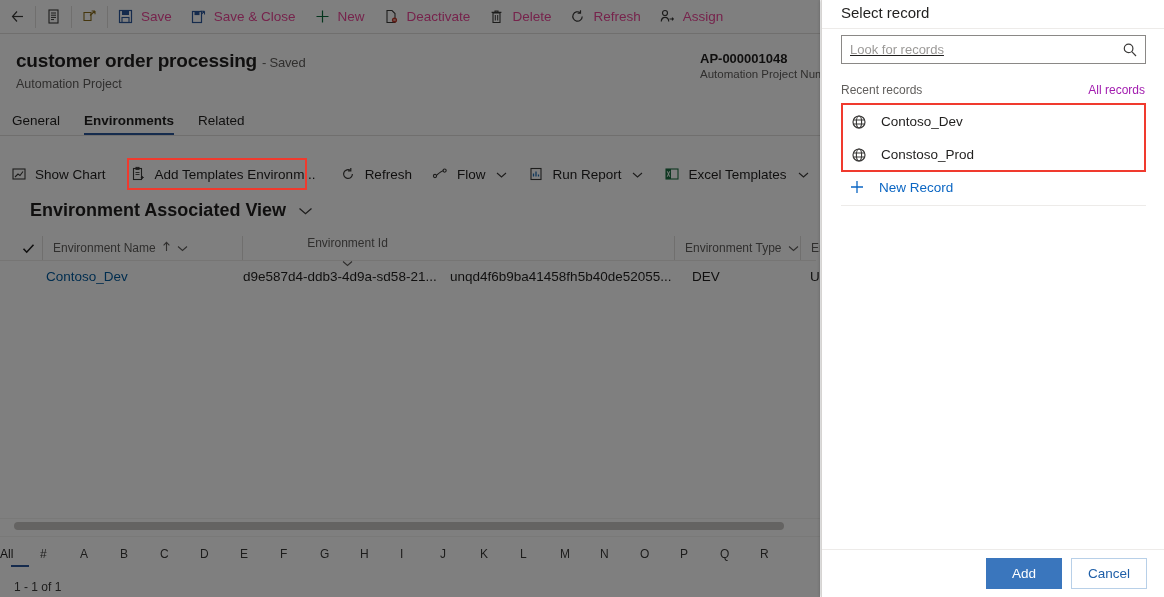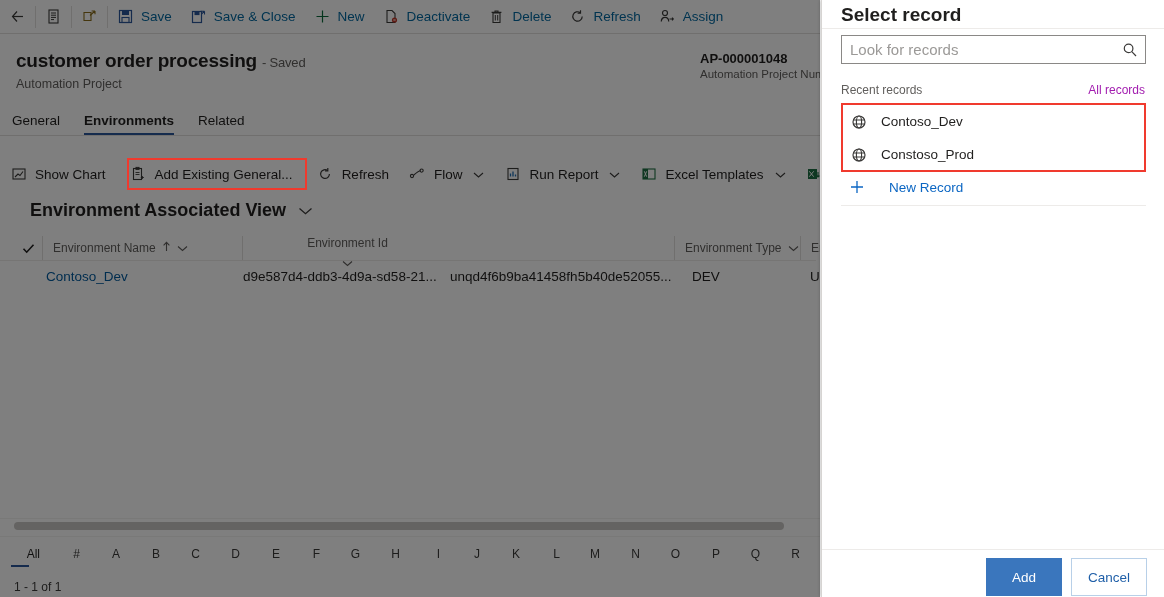--- a/index.html
+++ b/index.html
@@ -23,21 +23,21 @@
   }
   
   .topbar{
     position:absolute;left:0;top:0;width:820px;height:33px;
     background:#ffffff;border-bottom:1px solid #e1dfdd;
     display:flex;align-items:center;
     white-space:nowrap;
   }
   .tb-item{
     display:flex;align-items:center;height:33px;padding:0 9px;
-    font-size:13.5px;color:#0369a1;gap:7px;
+    font-size:13.5px;color:#ec4899;gap:7px;
   }
   .tb-sep{width:1px;height:22px;background:#e1dfdd;}
   .tb-icon{
     width:17px;height:17px;display:inline-flex;align-items:center;justify-content:center;
     flex:0 0 auto;
   }
   .tb-icon svg{display:block;}
   
   .rec-head{
     position:absolute;left:0;top:34px;width:820px;height:66px;
@@ -123,52 +123,52 @@
   .hscroll .thumb{
     position:absolute;left:14px;top:3px;width:770px;height:8px;background:#c8c6c4;border-radius:4px;
   }
   
   .alpha{
     position:absolute;left:0;top:536px;width:820px;height:36px;
     display:flex;align-items:center;background:#ffffff;
     border-top:1px solid #f3f2f1;
   }
   .al{
-    flex:0 0 auto;width:40px;text-align:right;font-size:12px;color:#3b3a39;position:relative;
+    flex:0 0 auto;width:40px;text-align:left;font-size:12px;color:#3b3a39;position:relative;
     padding-bottom:2px;
   }
   .al.sel{color:#201f1e;}
   .al.sel:after{
     content:"";position:absolute;left:50%;transform:translateX(-50%);
     bottom:-4px;width:18px;height:2px;background:#2b579a;
   }
   .pager{
     position:absolute;left:14px;top:580px;font-size:12px;color:#3b3a39;
   }
   
   #panel{
     position:absolute;left:821px;top:0;width:343px;height:597px;
     background:#ffffff;z-index:100;
     box-shadow:-1px 0 3px rgba(0,0,0,.22);
     border-left:1px solid #d6d4d2;box-sizing:border-box;
   }
   .p-title{
-    position:absolute;left:19px;top:4px;font-size:19px;font-weight:700;color:#201f1e;
+    position:absolute;left:19px;top:4px;font-size:15px;font-weight:400;color:#201f1e;
   }
   .p-divider{
     position:absolute;left:0;top:28px;width:343px;height:1px;background:#edebe9;
   }
   .p-search{
     position:absolute;left:19px;top:35px;width:305px;height:29px;
     border:1px solid #8a8886;box-sizing:border-box;
     display:flex;align-items:center;
   }
   .p-search input{
     border:0;outline:0;flex:1;height:27px;padding:0 8px;
-    font-family:"Liberation Sans",sans-serif;font-size:15px;color:#201f1e;background:transparent;
+    font-family:"Liberation Sans",sans-serif;font-size:13px;color:#201f1e;background:transparent;text-decoration:underline;
   }
   .p-search input::placeholder{color:#9b9997;}
   .p-search .mag{width:30px;display:flex;align-items:center;justify-content:center;color:#3b3a39;}
   .p-recent{
     position:absolute;left:19px;top:83px;font-size:12px;color:#605e5c;
   }
   .p-all{
     position:absolute;right:19px;top:83px;font-size:12px;color:#a21caf;
   }
   .p-listbox{
@@ -176,35 +176,35 @@
     border:2px solid #f03a2e;box-sizing:border-box;
   }
   .p-item{
     position:absolute;left:0;width:301px;height:33px;display:flex;align-items:center;
     gap:14px;padding-left:7px;box-sizing:border-box;
     font-size:13.5px;color:#201f1e;
   }
   .p-item .globe{width:17px;display:flex;align-items:center;justify-content:center;color:#3b3a39;}
   .p-new{
     position:absolute;left:19px;top:176px;width:305px;height:22px;
-    display:flex;align-items:center;gap:24px;padding-left:7px;box-sizing:border-box;
+    display:flex;align-items:center;gap:14px;padding-left:7px;box-sizing:border-box;
     font-size:13.5px;color:#0b66c3;
   }
   .p-new .plus{width:17px;display:flex;align-items:center;justify-content:center;color:#0b66c3;}
   .p-divider2{
     position:absolute;left:19px;top:205px;width:305px;height:1px;background:#edebe9;
   }
   .p-footdiv{
     position:absolute;left:0;top:549px;width:343px;height:1px;background:#edebe9;
   }
   .p-btns{
     position:absolute;right:17px;top:558px;display:flex;gap:9px;
   }
   .btn{
-    height:38px;min-width:76px;padding:0 14px;font-size:13.5px;
+    height:31px;min-width:76px;padding:0 14px;font-size:13.5px;
     display:flex;align-items:center;justify-content:center;
     box-sizing:border-box;font-family:"Liberation Sans",sans-serif;
   }
   .btn-primary{background:#3a76bd;color:#ffffff;border:1px solid #3a76bd;}
   .btn-secondary{background:#ffffff;color:#1f5fa8;border:1px solid #b8d0e8;}
 </style>
 </head>
 <body>
 
 <div id="app">
@@ -345,21 +345,21 @@
     </div>
     <div class="gb-item" style="padding:0 14px;">
       <span class="tb-icon">
         <svg width="16" height="16" viewBox="0 0 16 16">
             <rect x="3.5" y="2.5" width="8" height="11" fill="none" stroke="#3b3a39" stroke-width="1.1"></rect>
             <rect x="6" y="1.4" width="3" height="2" fill="none" stroke="#3b3a39" stroke-width="1"></rect>
             <path d="M5.5 6.5h4M5.5 8.5h4" stroke="#3b3a39" stroke-width=".9"></path>
             <path d="M10.8 11.5h3M12.3 10v3" stroke="#3b3a39" stroke-width="1"></path>
           </svg>
       </span>
-      <span>Add Existing General...</span>
+      <span>Add Templates Environm...</span>
     </div>
     <div class="gb-item">
       <span class="tb-icon">
         <svg width="16" height="16" viewBox="0 0 16 16">
             <path d="M12.4 8a4.4 4.4 0 1 1-1.8-3.5" fill="none" stroke="#3b3a39" stroke-width="1.2"></path>
             <path d="M10.8 2.1v2.8H8" fill="none" stroke="#3b3a39" stroke-width="1.2"></path>
           </svg>
       </span>
       <span>Refresh</span>
     </div>

